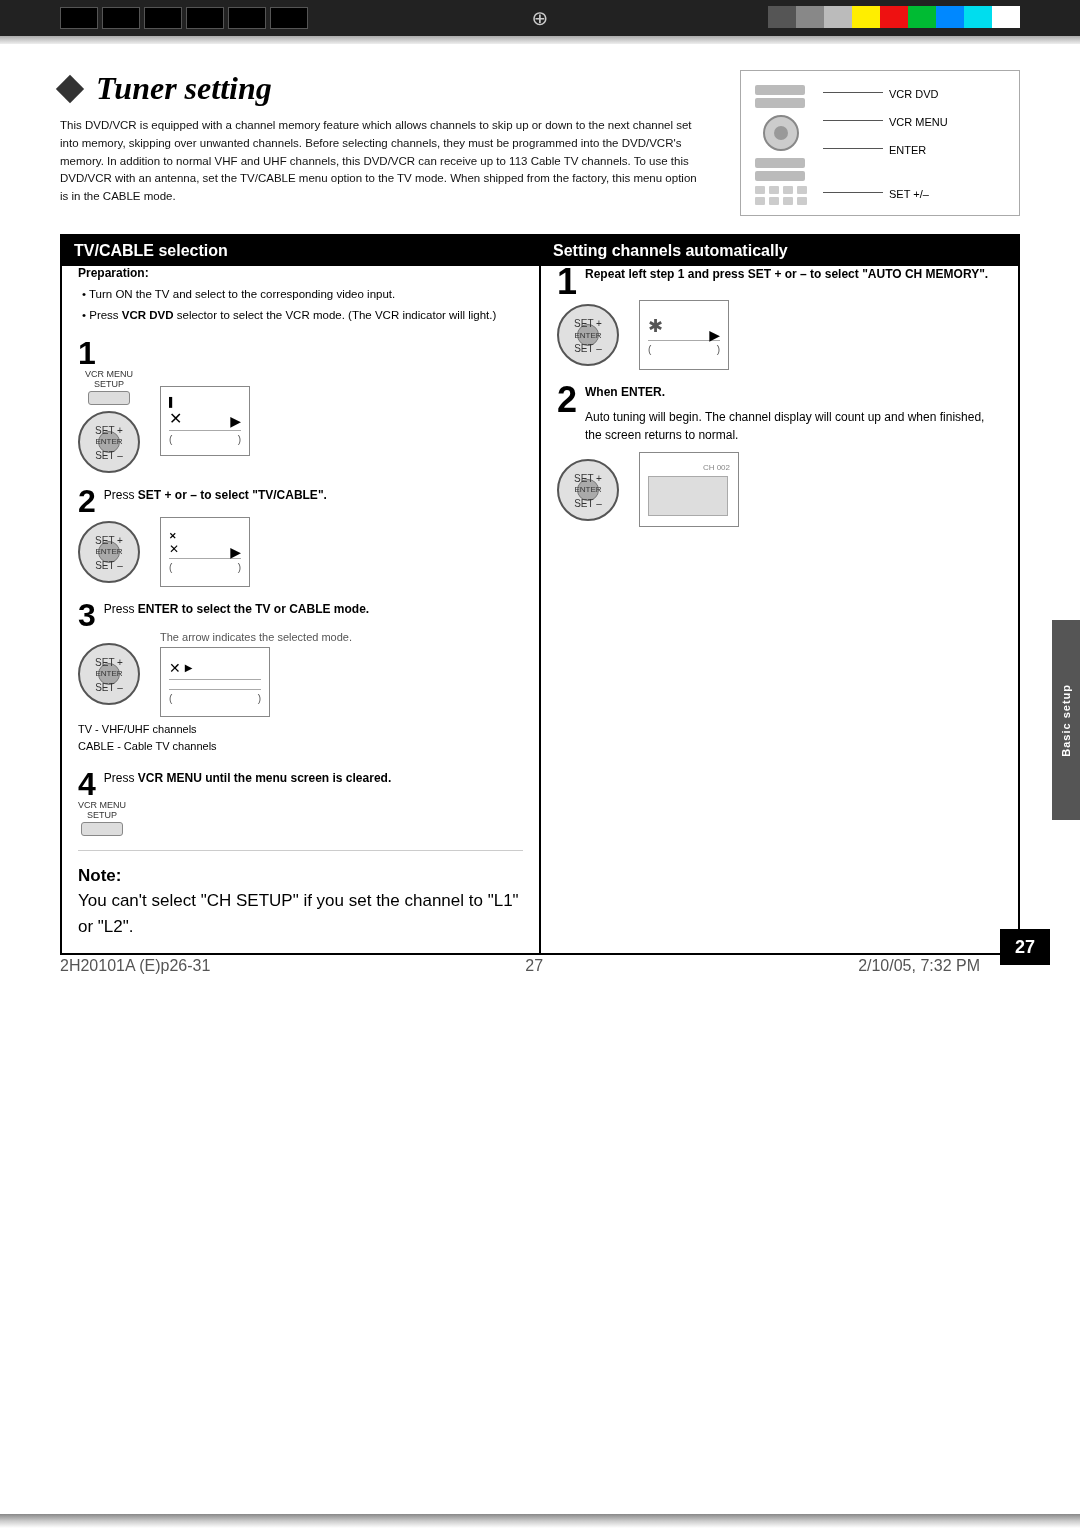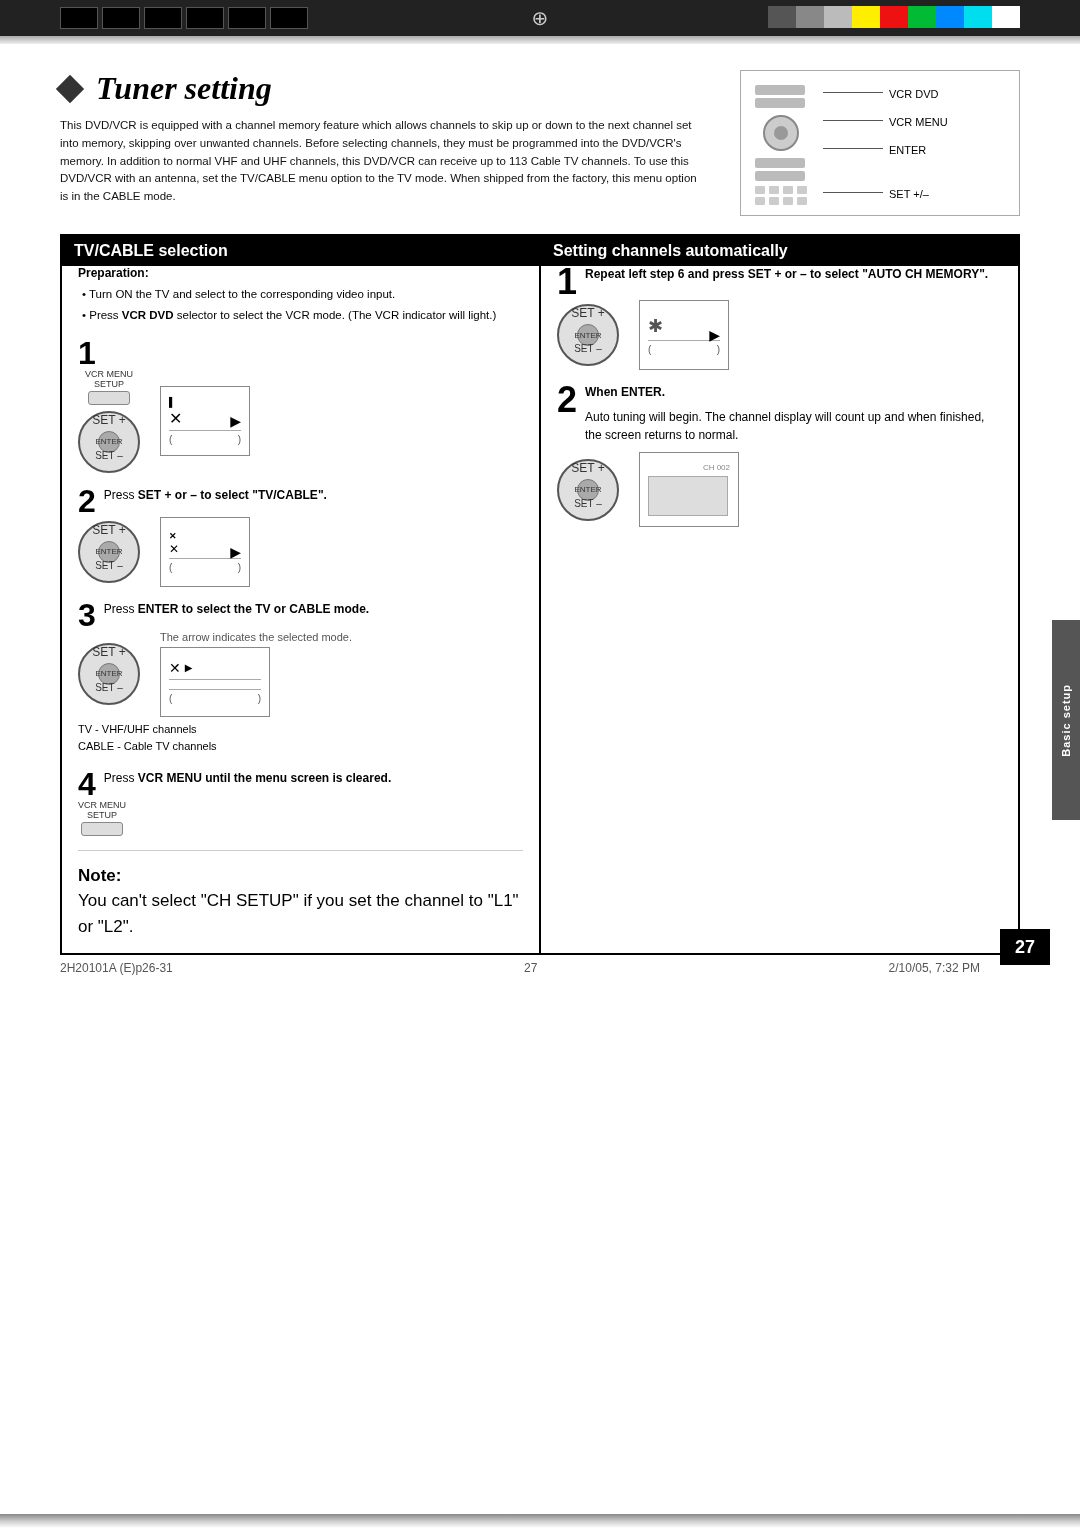--- a/index.html
+++ b/index.html
@@ -103,21 +103,21 @@
     }
 
     
     .footer {
       position: absolute;
       bottom: 20px;
       left: 60px;
       right: 100px;
       display: flex;
       justify-content: space-between;
-      font-size: 12px;
+      font-size: 16px;
       color: #555;
       align-items: center;
     }
 
     
     .bottom-bar {
       position: absolute;
       bottom: 0;
       width: 100%;
       height: 14px;
@@ -334,23 +334,23 @@
       border-radius: 50%;
       background: #aaa;
       border: 1px solid #777;
       display: flex;
       align-items: center;
       justify-content: center;
       font-size: 8px;
       color: #333;
     }
     .ctrl-label-top {
-      font-size: 12px;
-      position: absolute;
-      top: 0;
+      font-size: 10px;
+      position: absolute;
+      top: 12px;
       color: #333;
     }
     .ctrl-label-bottom {
       font-size: 10px;
       position: absolute;
       bottom: 10px;
       color: #333;
     }
 
     
@@ -571,21 +571,21 @@
         <span>You can't select "CH SETUP" if you set the channel to "L1" or "L2".</span>
       </div>
     </div>
 
     <div class="col-right">
       <div class="section-header">Setting channels automatically</div>
 
       <div class="step-block">
         <span class="step-number" style="font-size:36px;">1</span>
         <div class="step-text">
-          <strong>Repeat left step 6 and press SET + or – to select "AUTO CH MEMORY".</strong>
+          <strong>Repeat left step 1 and press SET + or – to select "AUTO CH MEMORY".</strong>
         </div>
         <div class="step-images">
           <div>
             <div class="ctrl-circle">
               <div class="ctrl-label-top">SET +</div>
               <div class="ctrl-inner">ENTER</div>
               <div class="ctrl-label-bottom">SET –</div>
             </div>
           </div>
           <div>

